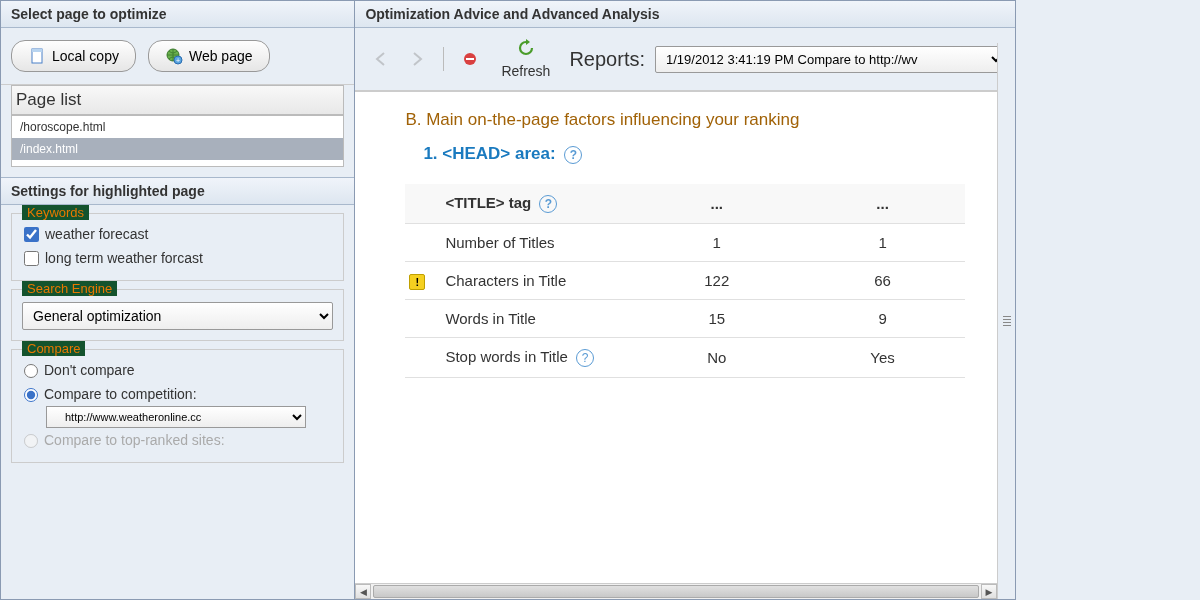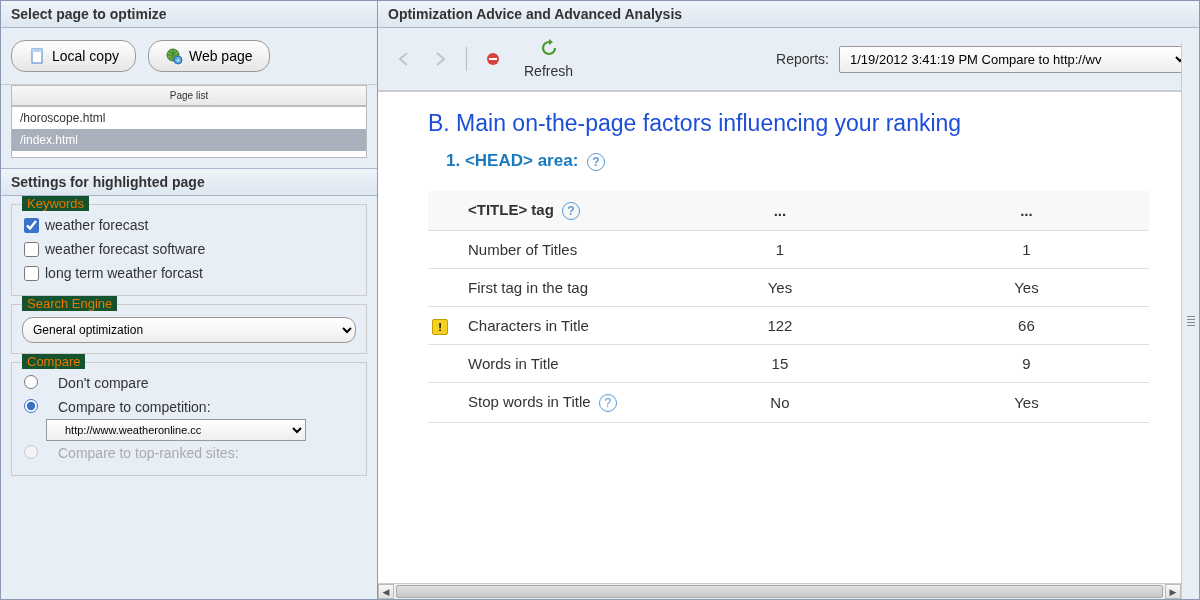--- a/index.html
+++ b/index.html
@@ -1,48 +1,48 @@
 <!DOCTYPE html>
 <html><head>
 <meta charset="utf-8">
 <style>
 * { box-sizing: border-box; margin: 0; padding: 0; }
 body { font-family: Tahoma, Arial, sans-serif; font-size: 13px; background: #e8eef5; color: #333; }
-.app { display: flex; width: 1200px; height: 600px; border: 1px solid #8a9ab2; background: #fff; }
+.app { display: flex; width: 1016px; height: 600px; border: 1px solid #8a9ab2; background: #fff; }
 .left-col { width: 377px; background: #e8eef5; border-right: 1px solid #8a9ab2; display: flex; flex-direction: column; }
 .right-col { flex: 1; display: flex; flex-direction: column; background: #e8eef5; position: relative; }
 .panel-header { background: linear-gradient(#f0f4fa, #dde6f0); border-bottom: 1px solid #a8b8cc; padding: 5px 10px; font-weight: bold; font-size: 14px; }
 .source-buttons { display: flex; gap: 12px; padding: 12px 10px; border-bottom: 1px solid #ccc; }
 .btn { display: inline-flex; align-items: center; gap: 6px; background: linear-gradient(#fefefe, #e6e6e6); border: 1px solid #999; border-radius: 14px; padding: 6px 16px; font-size: 14px; cursor: pointer; }
 .icon-sm { width: 18px; height: 18px; display: inline-flex; align-items: center; justify-content: center; }
-.page-list-header { text-align: center; background: linear-gradient(#f8f8f8, #e8e8e8); border: 1px solid #bbb; padding: 4px; font-size: 10px; margin: 0 10px; }
+.page-list-header { text-align: left; background: linear-gradient(#f8f8f8, #e8e8e8); border: 1px solid #bbb; padding: 4px; font-size: 17px; margin: 0 10px; }
 .page-list { margin: 0 10px 10px 10px; border: 1px solid #bbb; background: #fff; height: 52px; overflow-y: scroll; }
 .page-item { padding: 4px 8px; font-size: 12px; cursor: pointer; }
 .page-item.selected { background: #a8b0bc; color: #fff; }
 .settings-section { border-top: 1px solid #a8b8cc; }
 .sub-panel { margin: 8px 10px 0 10px; border: 1px solid #ccc; padding: 8px 10px 10px 10px; position: relative; background: #e8eef5; }
 .fieldset-legend { position: absolute; top: -9px; left: 10px; background: #14532d; padding: 0 5px; color: #e87800; font-weight: normal; font-size: 13px; }
 .check-row { display: flex; align-items: center; gap: 6px; padding: 4px 2px; font-size: 14px; }
 .check-row input[type=checkbox] { width: 15px; height: 15px; accent-color: #3a72c8; }
-.select-box { width: 100%; padding: 4px 6px; font-size: 12px; background: linear-gradient(#fff, #eee); border: 1px solid #999; border-radius: 11px; margin-top: 4px; }
-.radio-row { display: flex; align-items: flex-start; gap: 20px; padding: 4px 2px; font-size: 14px; }
+.select-box { width: 100%; padding: 4px 6px; font-size: 14px; background: linear-gradient(#fff, #eee); border: 1px solid #999; border-radius: 2px; margin-top: 4px; }
+.radio-row { display: flex; align-items: flex-end; gap: 6px; padding: 4px 2px; font-size: 14px; }
 .radio-row input[type=radio] { width: 14px; height: 14px; accent-color: #3a72c8; }
 .radio-row.disabled { color: #aaa; }
 .indent-input { margin-left: 24px; width: 260px; padding: 3px 14px; font-size: 11px; border: 1px solid #999; background: linear-gradient(#fff, #eee); }
 .toolbar { display: flex; align-items: center; padding: 6px 10px; gap: 4px; border-bottom: 1px solid #ccc; background: #e8eef5; }
 .tb-btn { width: 32px; height: 30px; display: inline-flex; align-items: center; justify-content: center; border: 1px solid transparent; border-radius: 3px; cursor: pointer; }
 .tb-btn.disabled { opacity: 0.4; cursor: default; }
 .tb-sep { width: 1px; height: 24px; background: #bbb; margin: 0 6px; }
 .tb-refresh { display: inline-flex; align-items: center; gap: 6px; padding: 4px 10px; border: 1px solid transparent; border-radius: 3px; cursor: pointer; font-size: 14px; flex-direction: column; }
 .toolbar-spacer { flex: 1; }
-.reports-label { font-size: 14px; margin-right: 6px; }
+.reports-label { font-size: 20px; margin-right: 6px; }
 .reports-select { width: 350px; padding: 4px 6px; font-size: 13px; background: linear-gradient(#fff, #eee); border: 1px solid #999; border-radius: 2px; }
 .report-body { flex: 1; background: #fff; margin: 0; overflow: auto; position: relative; border-top: 1px solid #ccc; }
 .report-inner { padding: 18px 50px 18px 50px; }
-.report-title { color: #1d4ed8; font-size: 23px; font-weight: normal; margin-bottom: 12px; }
+.report-title { color: #a16207; font-size: 17px; font-weight: normal; margin-bottom: 12px; }
 .section-title { color: #1a7abf; font-size: 17px; font-weight: bold; margin: 14px 0 20px 18px; }
 .help-icon { display: inline-flex; width: 18px; height: 18px; border: 1.5px solid #5a9bd4; border-radius: 50%; color: #5a9bd4; align-items: center; justify-content: center; font-size: 12px; margin-left: 4px; vertical-align: middle; }
 .report-table { width: 100%; border-collapse: collapse; font-size: 15px; }
 .report-table th, .report-table td { padding: 10px 12px; text-align: left; border-bottom: 1px solid #e0e0e0; vertical-align: middle; }
 .report-table th { font-weight: bold; color: #333; background: #f8f8f8; }
 .report-table td.center, .report-table th.center { text-align: center; }
 .status-col { width: 28px; padding: 0 4px !important; }
 .warn-badge { display: inline-block; width: 16px; height: 16px; background: #f5d020; border: 1px solid #c0a000; color: #000; font-weight: bold; font-size: 11px; text-align: center; line-height: 14px; border-radius: 2px; }
 .vscroll { position: absolute; right: 0; top: 0; bottom: 16px; width: 18px; background: #f0f0f0; border-left: 1px solid #ccc; }
 .vscroll-thumb { position: absolute; left: 1px; right: 1px; background: linear-gradient(#e0e0e0, #c8c8c8); border: 1px solid #aaa; border-radius: 2px; }
@@ -93,24 +93,20 @@
       <div class="panel-header">Settings for highlighted page</div>
 
       <div class="sub-panel">
         <span class="fieldset-legend">Keywords</span>
         <label class="check-row">
           <input type="checkbox" checked="" style="">
           <span>weather forecast</span>
         </label>
         <label class="check-row">
           <input type="checkbox" style="">
-          <span>weather forecast software</span>
-        </label>
-        <label class="check-row">
-          <input type="checkbox" style="">
           <span>long term weather forcast</span>
         </label>
       </div>
 
       <div class="sub-panel">
         <span class="fieldset-legend">Search Engine</span>
         <select class="select-box">
           <option>General optimization</option>
         </select>
       </div>
@@ -190,26 +186,20 @@
             </tr>
           </thead>
           <tbody id="table-body">
               <tr>
                 <td class="status-col"></td>
                 <td>Number of Titles</td>
                 <td class="center">1</td>
                 <td class="center">1</td>
               </tr>
               <tr>
-                <td class="status-col"></td>
-                <td>First tag in the  tag</td>
-                <td class="center">Yes</td>
-                <td class="center">Yes</td>
-              </tr>
-              <tr>
                 <td class="status-col"><span class="warn-badge">!</span></td>
                 <td>Characters in Title</td>
                 <td class="center">122</td>
                 <td class="center">66</td>
               </tr>
               <tr>
                 <td class="status-col"></td>
                 <td>Words in Title</td>
                 <td class="center">15</td>
                 <td class="center">9</td>

